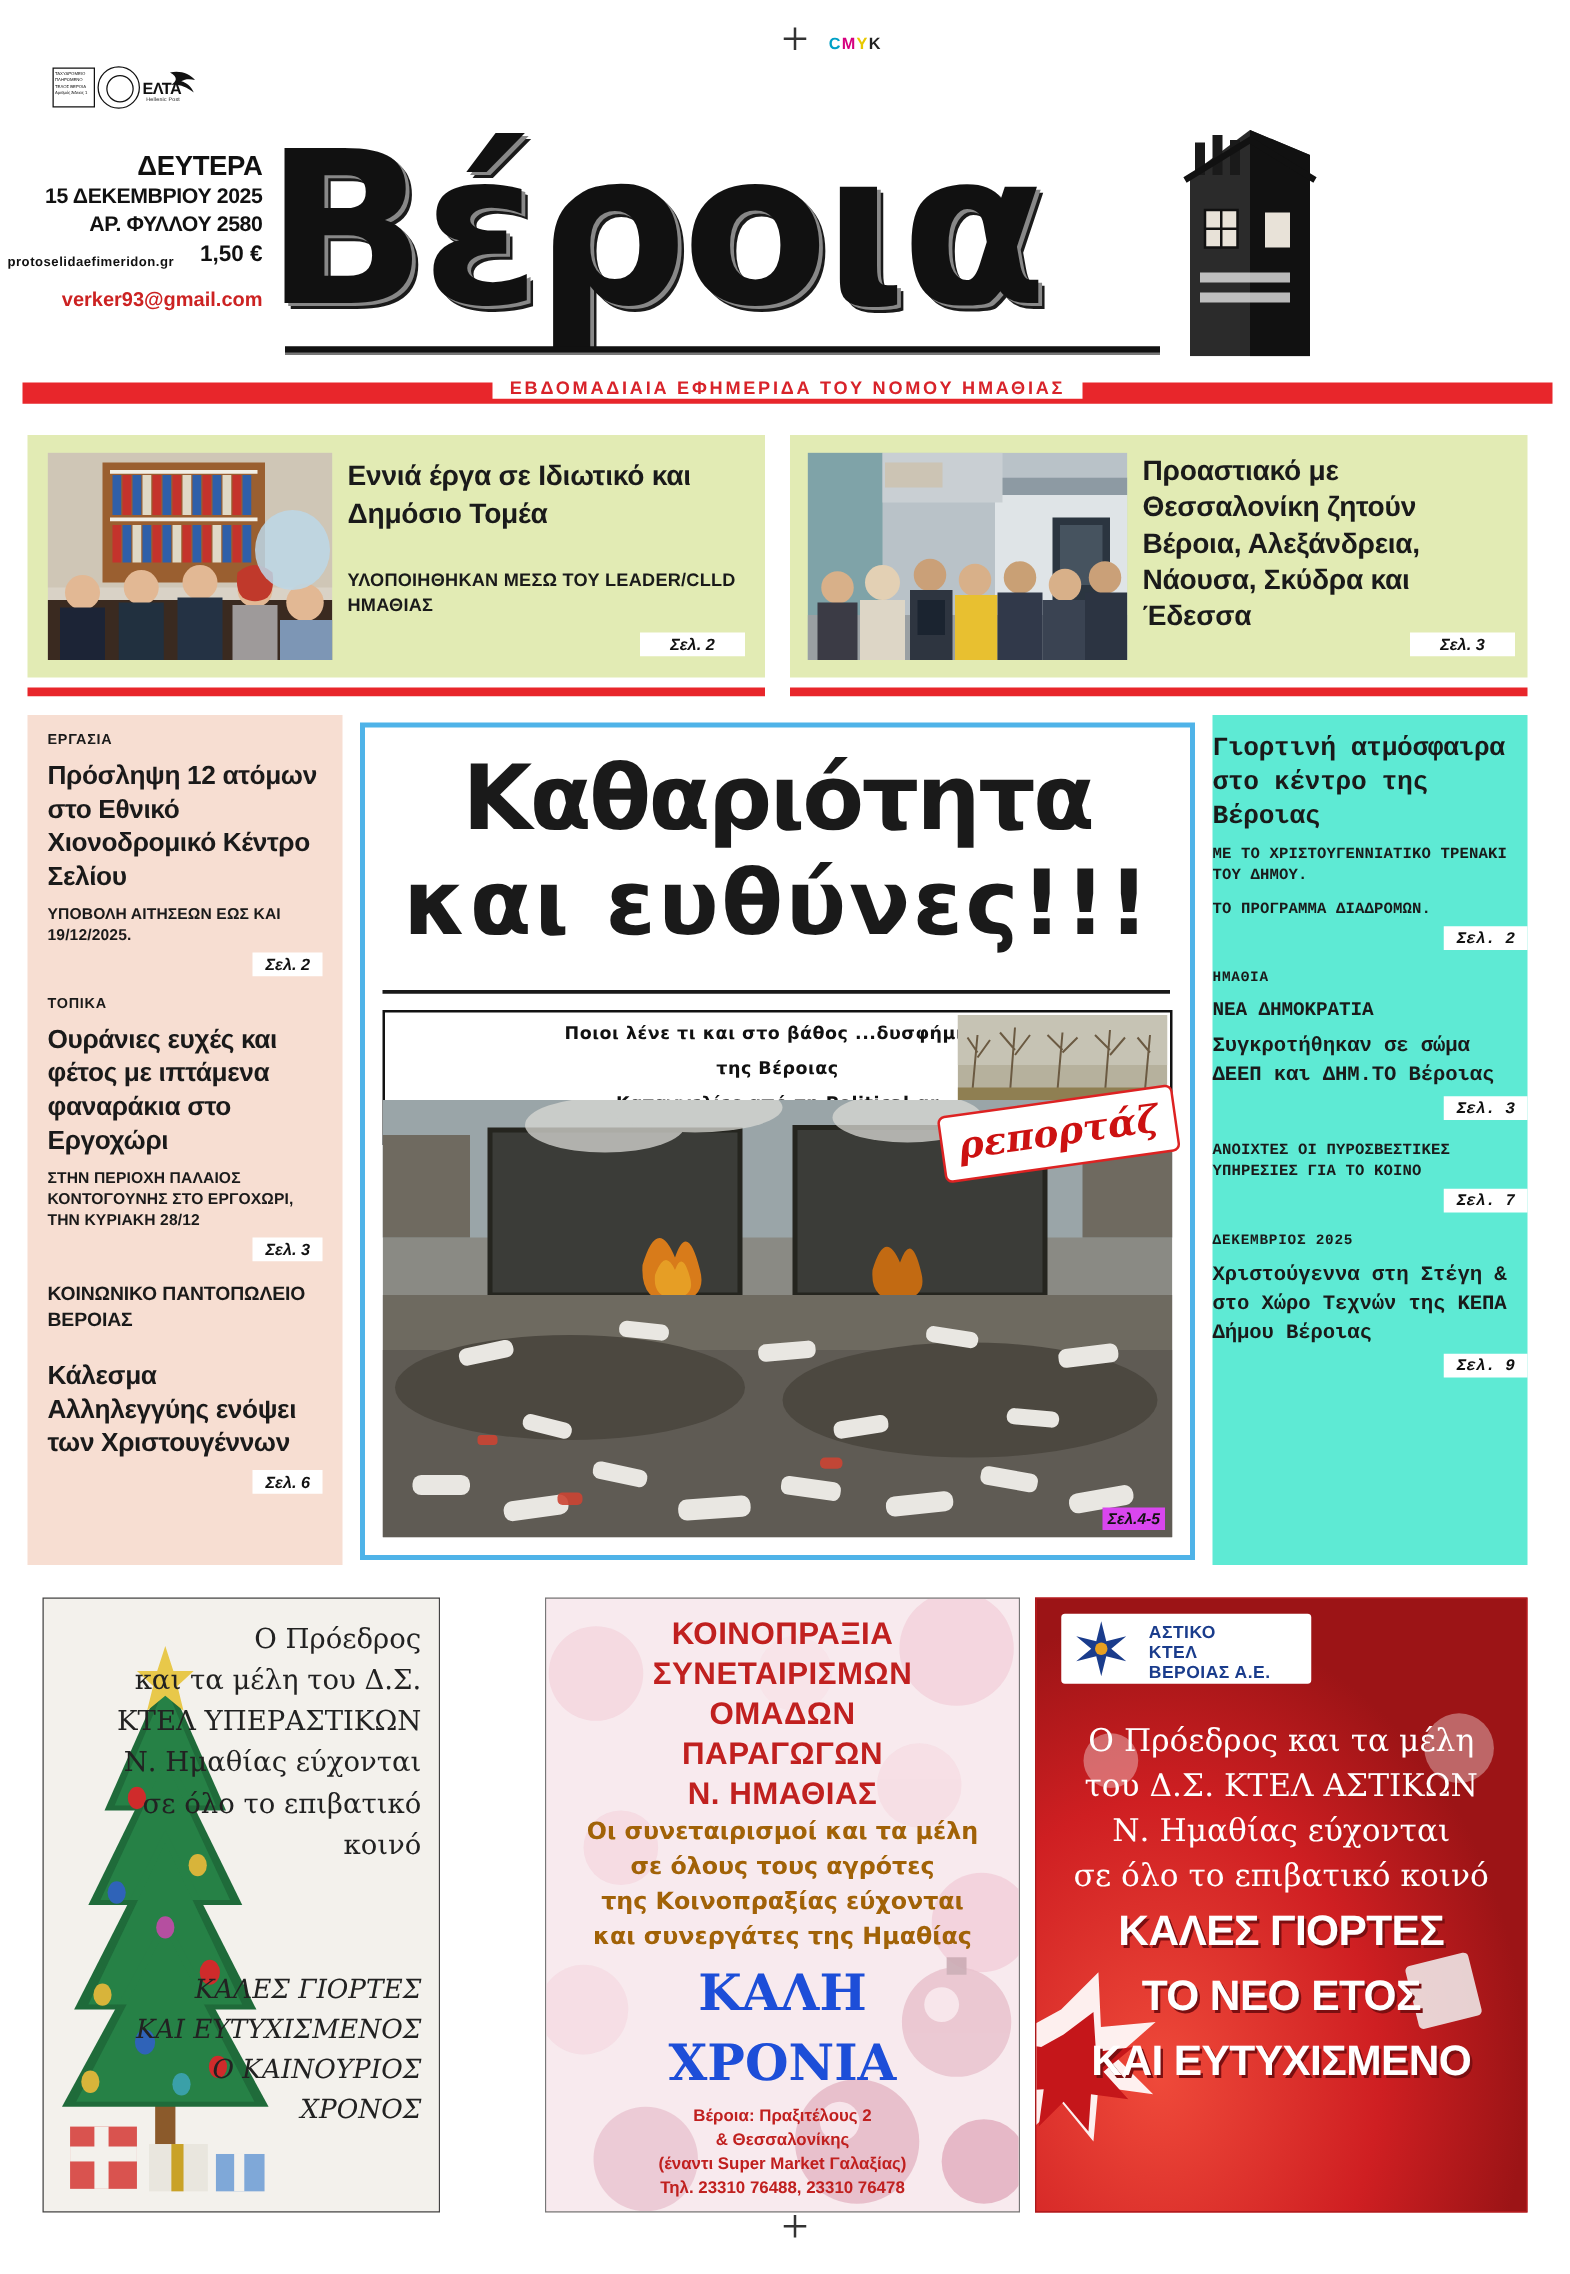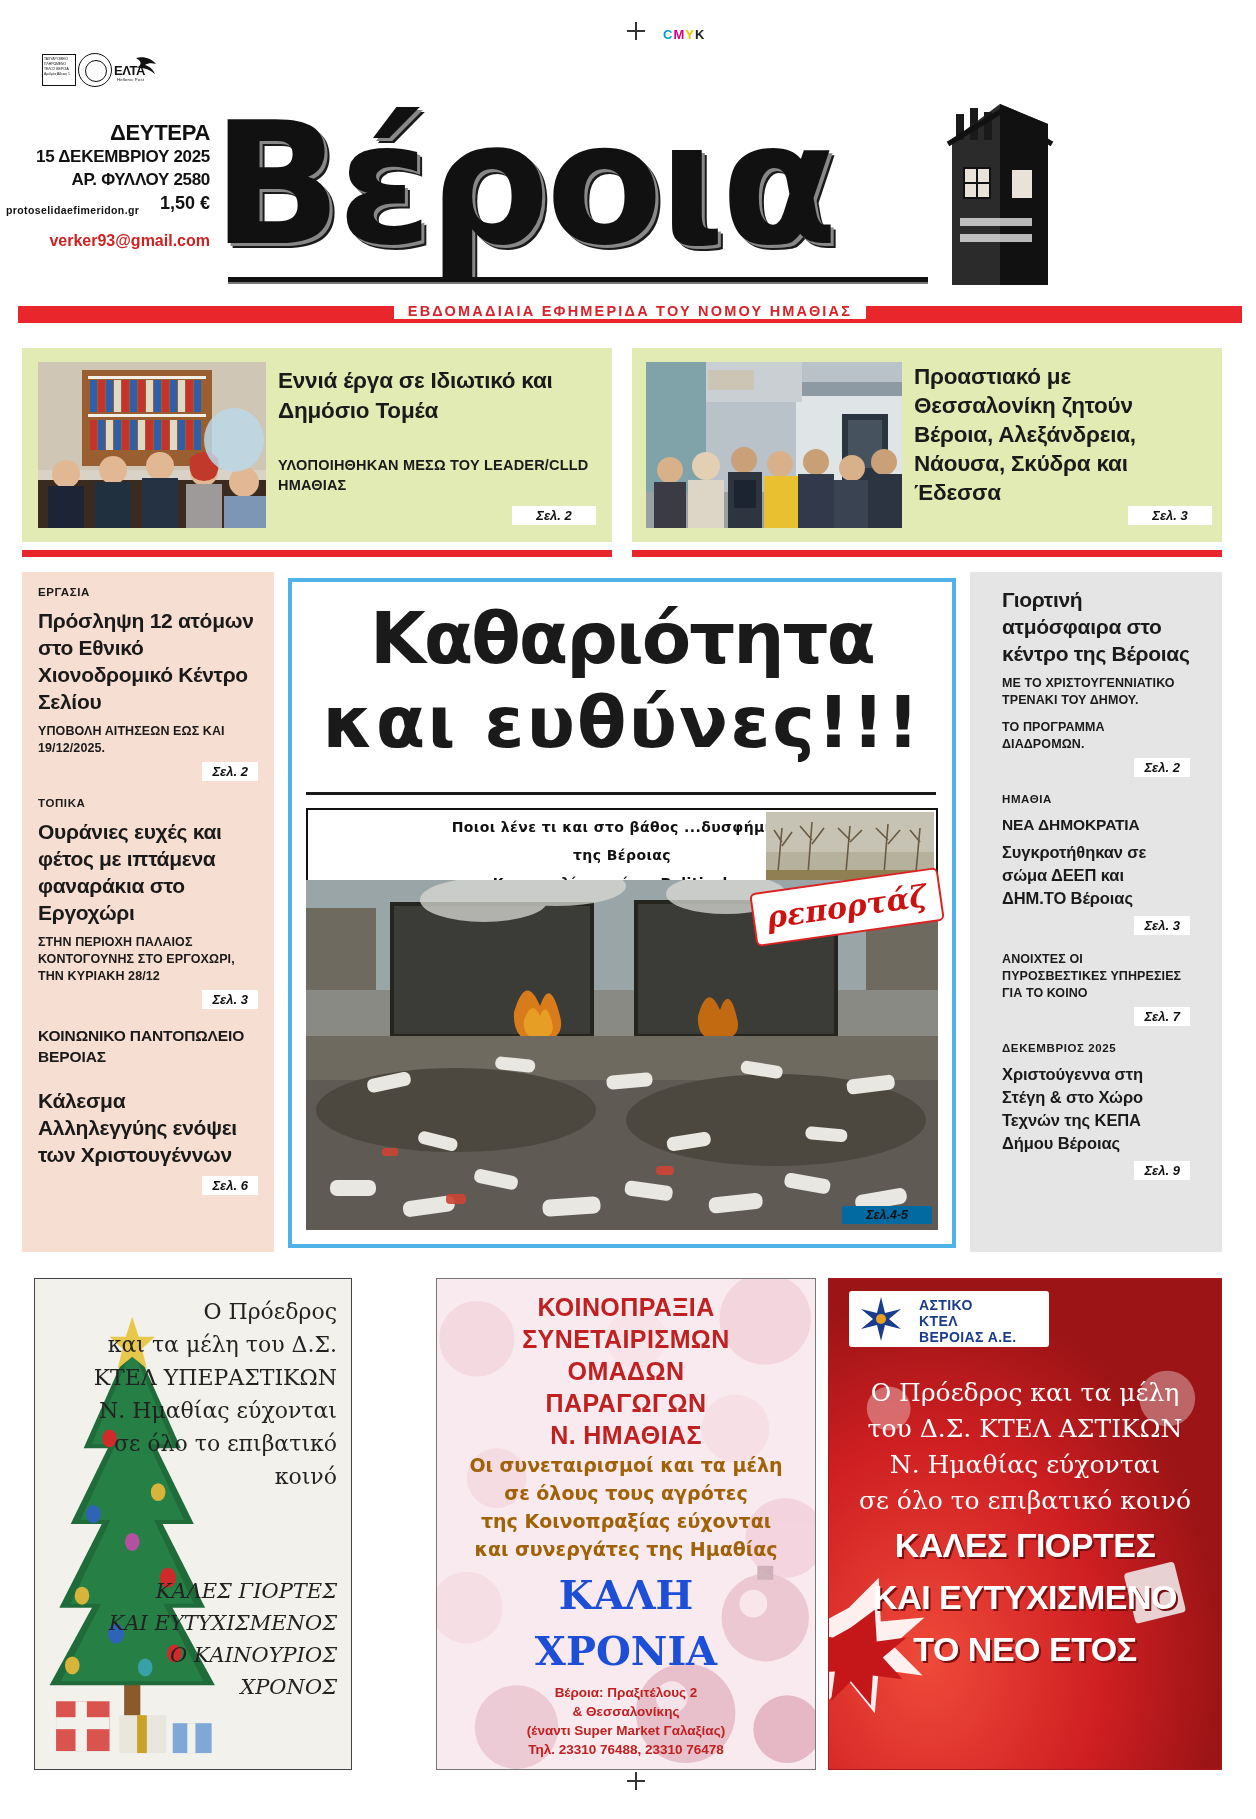--- a/index.html
+++ b/index.html
@@ -78,21 +78,21 @@
   #teaser2 .pagetag { left:496px; top:158px; width:84px; }
 
   
   .photo { position:absolute; left:0; top:0; width:100%; height:100%; }
 
   
   .red-rule { position:absolute; height:7px; background:#e8262b; }
 
   
   .leftcol { position:absolute; left:22px; top:572px; width:252px; height:680px; background:#f7ded2; padding:14px 16px; }
-  .rightcol { position:absolute; left:970px; top:572px; width:252px; height:680px; background:#e5e5e5; padding:14px 32px; }
+  .rightcol { position:absolute; left:970px; top:572px; width:252px; height:680px; background:#5eead4; padding:14px 0;font-family:Liberation Mono, monospace; }
   .cat { font-size:11.5px; font-weight:bold; color:#1a1a1a; letter-spacing:.6px; margin-bottom:9px;}
   .hl { font-size:21px; font-weight:bold; color:#1a1a1a; line-height:27px; letter-spacing:-.3px; margin-bottom:8px;}
   .hl-sm { font-size:15.5px; font-weight:bold; color:#1a1a1a; line-height:21px; letter-spacing:-.1px; margin-bottom:6px;}
   .sub { font-size:12.5px; font-weight:bold; color:#1a1a1a; line-height:17px; letter-spacing:.1px; }
   .tag-r { text-align:right; margin:5px 0 16px 0; }
   .tag-r span { background:#fff; display:inline-block; padding:2px 10px; font-size:13px; font-style:italic; font-weight:bold; color:#111;}
   .gap { height:14px; }
 
   
   .center { position:absolute; left:288px; top:578px; width:668px; height:670px; background:#fff; border:4px solid #4fb3e8; }
@@ -104,21 +104,21 @@
 
   .capbox { position:absolute; left:14px; top:226px; width:632px; height:108px; border:2px solid #111; background:#fff; }
   .capbox p { text-align:center; font-size:14px; font-weight:bold; color:#111; line-height:22px; letter-spacing:.4px; padding-top:6px; font-family:"DejaVu Sans", sans-serif;}
   .capbox .inset { position:absolute; right:2px; top:2px; width:168px; height:104px; overflow:hidden;}
 
   .mainphoto { position:absolute; left:14px; top:298px; width:632px; height:350px; overflow:hidden; }
   .reportaz { position:absolute; left:460px; top:298px; width:190px; height:54px;
               transform:rotate(-8deg); background:#fff; border:2px solid #d22; border-radius:6px;
               text-align:center; line-height:50px; font-size:30px; font-weight:bold; color:#cc1111;
               font-family:"DejaVu Serif", serif; font-style:italic; }
-  .sel45 { position:absolute; right:6px; bottom:6px; background:#0369a1; padding:2px 24px; font-size:12.5px; font-style:italic; font-weight:bold; color:#111;}
+  .sel45 { position:absolute; right:6px; bottom:6px; background:#d946ef; padding:2px 4px; font-size:12.5px; font-style:italic; font-weight:bold; color:#111;}
 
   
   .ad { position:absolute; }
   #ad1 { left:34px; top:1278px; width:318px; height:492px; border:1.5px solid #444; background:#f2f0ec; overflow:hidden;}
   #ad1 .txt { position:absolute; right:14px; top:16px; width:250px; text-align:right;
               font-family:"DejaVu Serif", serif; font-size:22px; color:#222; line-height:33px;}
   #ad1 .txt2 { position:absolute; right:14px; top:296px; width:250px; text-align:right;
                font-family:"DejaVu Serif", serif; font-style:italic; font-size:21px; color:#222; line-height:32px;}
 
   #ad2 { left:436px; top:1278px; width:380px; height:492px; border:1.5px solid #777;
@@ -567,18 +567,18 @@
       <div>ΒΕΡΟΙΑΣ Α.Ε.</div>
     </div>
     <div class="wish">
       <div>Ο Πρόεδρος και τα μέλη</div>
       <div>του Δ.Σ. ΚΤΕΛ ΑΣΤΙΚΩΝ</div>
       <div>Ν. Ημαθίας εύχονται</div>
       <div>σε όλο το επιβατικό κοινό</div>
     </div>
     <div class="big">
       <div>ΚΑΛΕΣ ΓΙΟΡΤΕΣ</div>
+      <div>ΤΟ ΝΕΟ ΕΤΟΣ</div>
       <div>ΚΑΙ ΕΥΤΥΧΙΣΜΕΝΟ</div>
-      <div>ΤΟ ΝΕΟ ΕΤΟΣ</div>
     </div>
   </div>
 
 </div>
 
 </body></html>

